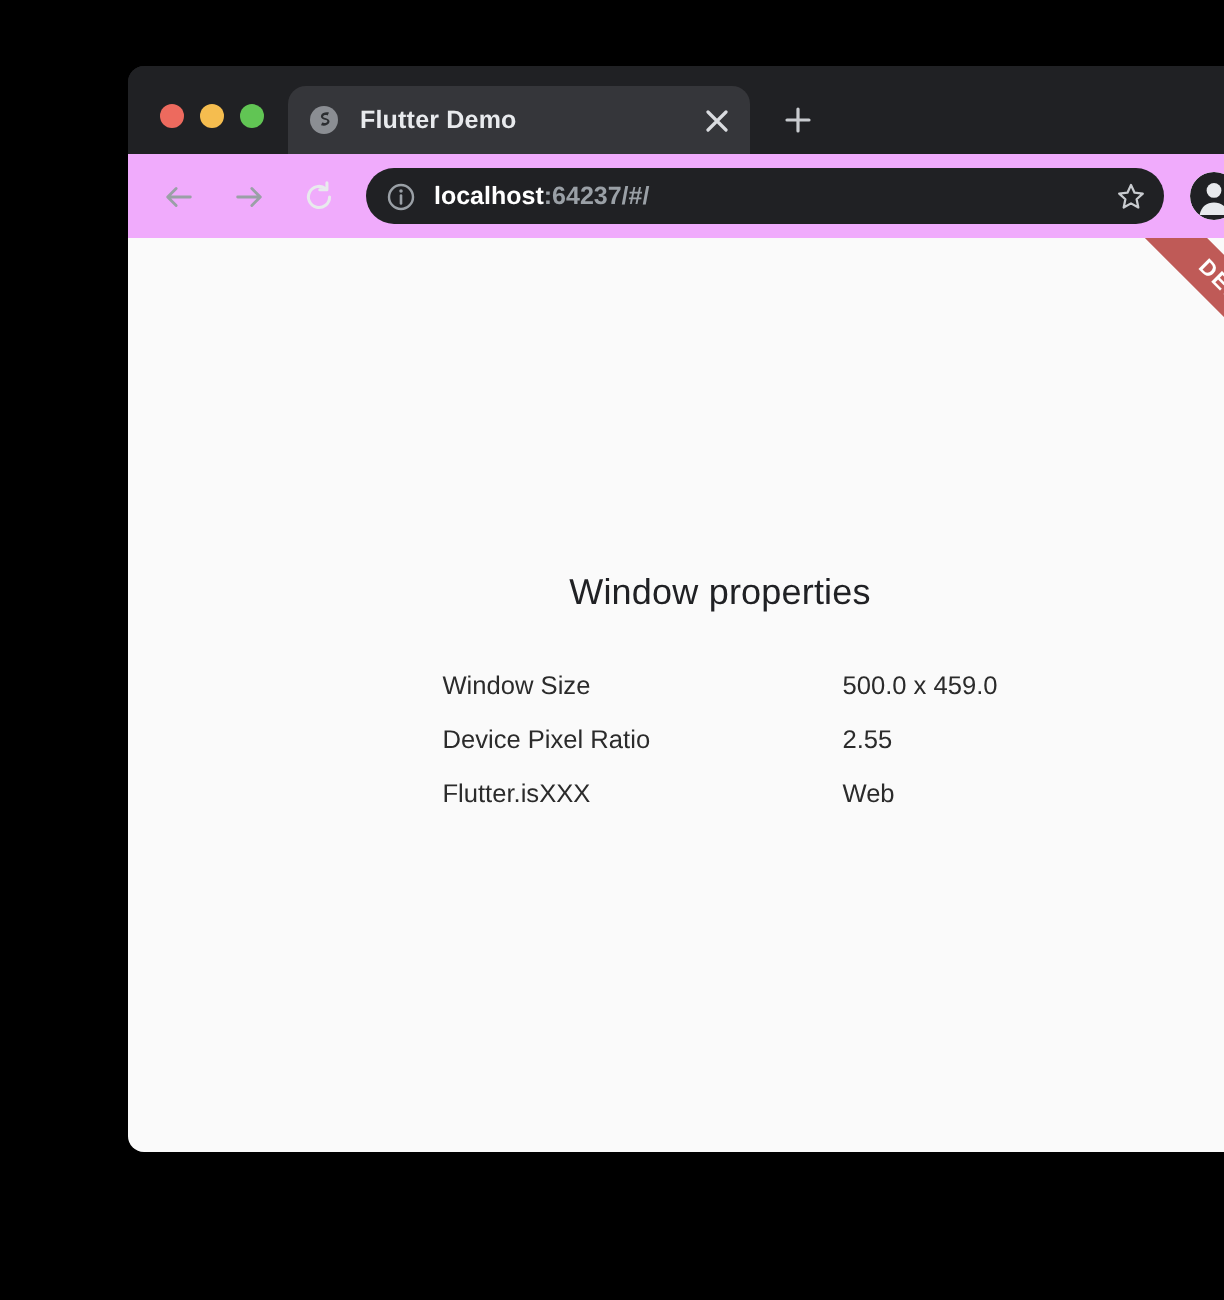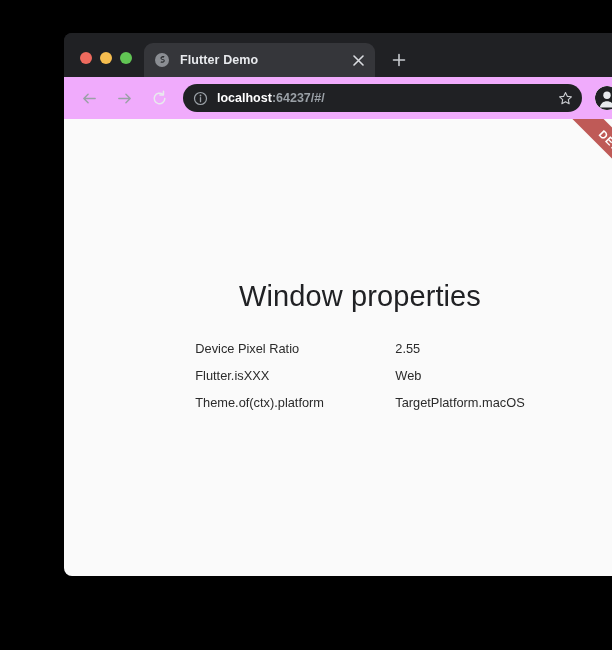--- a/index.html
+++ b/index.html
@@ -239,21 +239,21 @@
     top: 0;
     right: 0;
     bottom: 0;
     display: flex;
     flex-direction: column;
     align-items: center;
     justify-content: center;
   }
   .page-title {
     color: #202124;
-    font-size: 29px;
+    font-size: 18px;
     font-weight: normal;
     margin: 0 0 22px 0;
     letter-spacing: 0.1px;
   }
   .props-table {
     border-collapse: collapse;
   }
   .props-table td {
     font-size: 12.8px;
     color: #2b2b2b;
@@ -360,29 +360,29 @@
   <div class="viewport">
 
     <div class="debug-banner">
       <span>DEBUG</span>
     </div>
 
     <div class="page-content">
       <h1 class="page-title">Window properties</h1>
       <table class="props-table">
         <tbody>
+          <tr>
+            <td class="prop-label">Window Size</td>
+            <td class="prop-value">500.0 x 459.0</td>
+          </tr>
           <tr>
             <td class="prop-label">Device Pixel Ratio</td>
             <td class="prop-value">2.55</td>
           </tr>
           <tr>
             <td class="prop-label">Flutter.isXXX</td>
             <td class="prop-value">Web</td>
           </tr>
-          <tr>
-            <td class="prop-label">Theme.of(ctx).platform</td>
-            <td class="prop-value">TargetPlatform.macOS</td>
-          </tr>
         </tbody>
       </table>
     </div>
   </div>
 </div>
 
 </body></html>

